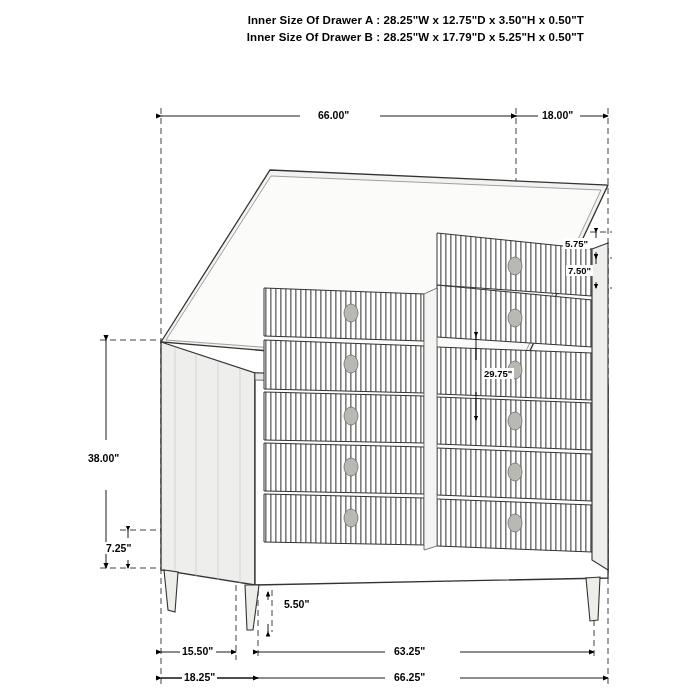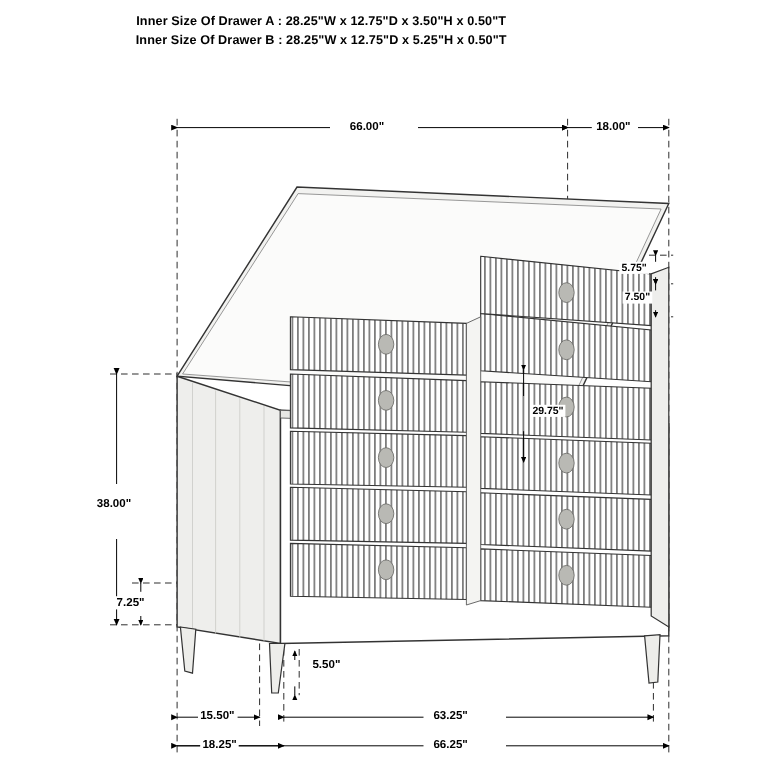--- a/index.html
+++ b/index.html
@@ -18,21 +18,21 @@
   #stage {
     position: relative;
     width: 700px;
     height: 700px;
   }
   .header {
     position: absolute;
     top: 12px;
     left: 0;
     width: 584px;
-    text-align: center;
+    text-align: right;
   }
   .header .line {
     font-size: 11.5px;
     font-weight: bold;
     letter-spacing: 0.1px;
     line-height: 17px;
     color: #000;
   }
   svg.diagram {
     position: absolute;
@@ -54,21 +54,21 @@
     font-size: 9.5px;
   }
 </style>
 </head>
 <body>
 
 <div id="stage">
 
   <div class="header">
     <div class="line">Inner Size Of Drawer A : 28.25"W x 12.75"D x 3.50"H x 0.50"T</div>
-    <div class="line">Inner Size Of Drawer B : 28.25"W x 12.75"D x 5.25"H x 0.50"T</div>
+    <div class="line">Inner Size Of Drawer B : 28.25"W x 17.79"D x 5.25"H x 0.50"T</div>
   </div>
 
   <svg class="diagram" viewBox="0 0 700 700">
     <defs>
       <pattern id="ribs" width="5" height="4" patternUnits="userSpaceOnUse">
         <rect width="5" height="4" fill="#ffffff"></rect>
         <rect x="0" y="0" width="1.6" height="4" fill="#7d7d7d"></rect>
       </pattern>
       <marker id="ar" markerWidth="7" markerHeight="7" refX="6" refY="3" orient="auto">
         <path d="M0,0 L7,3 L0,6 z" fill="#000"></path>

